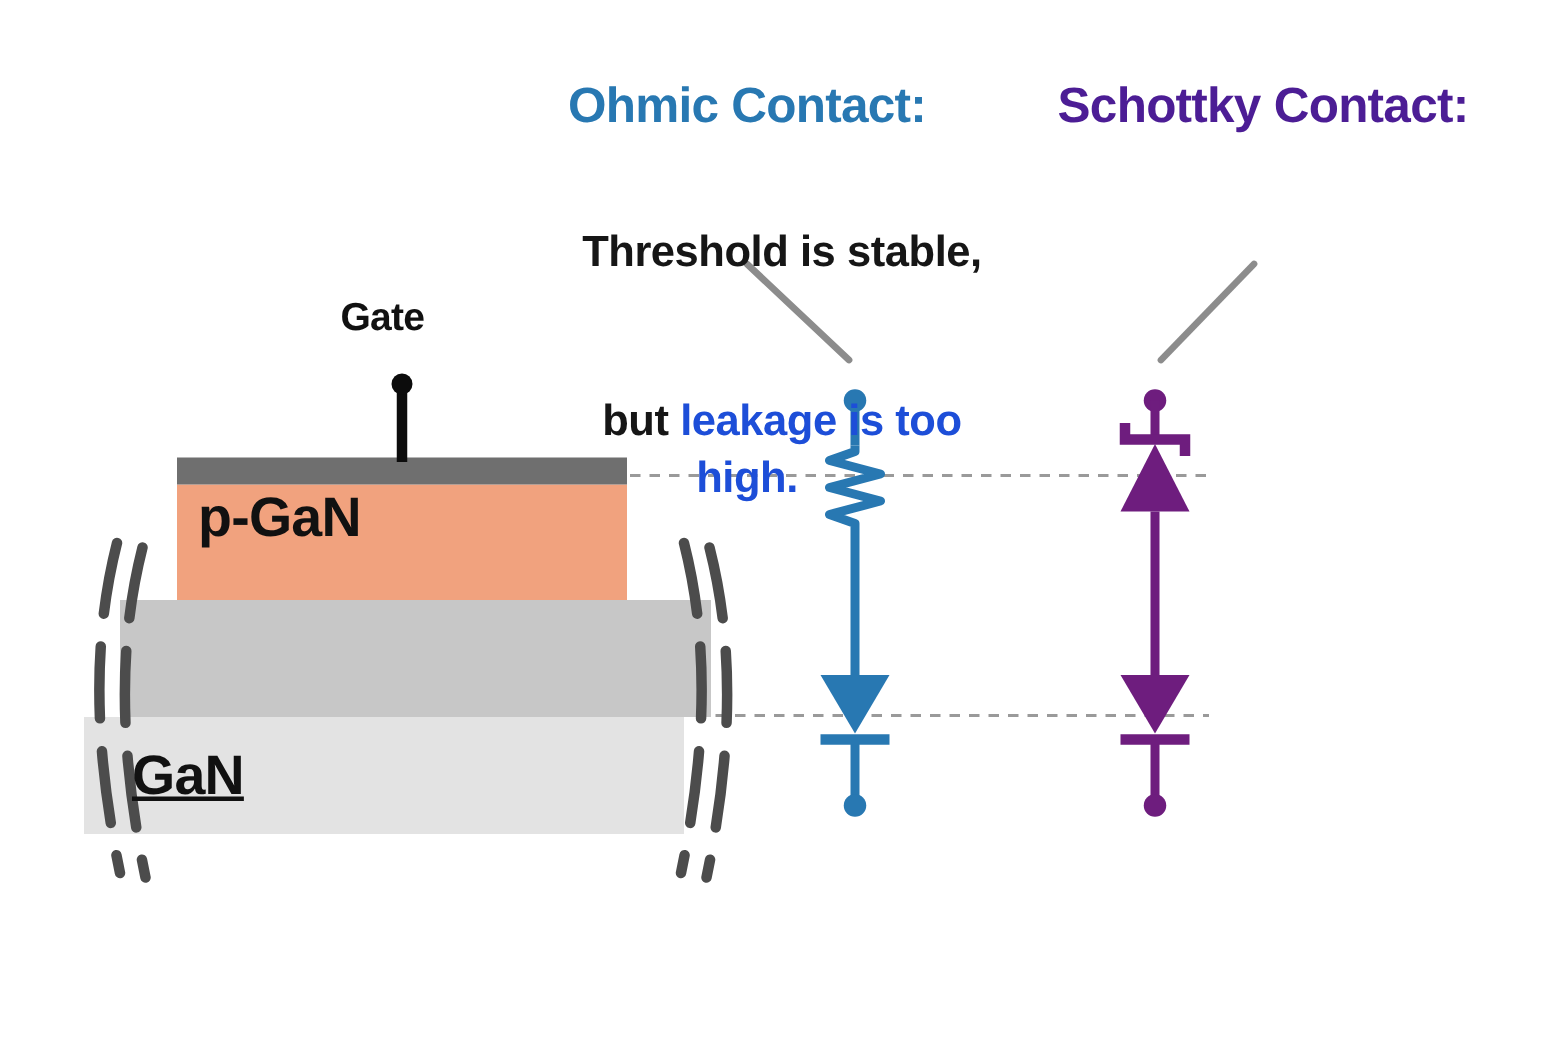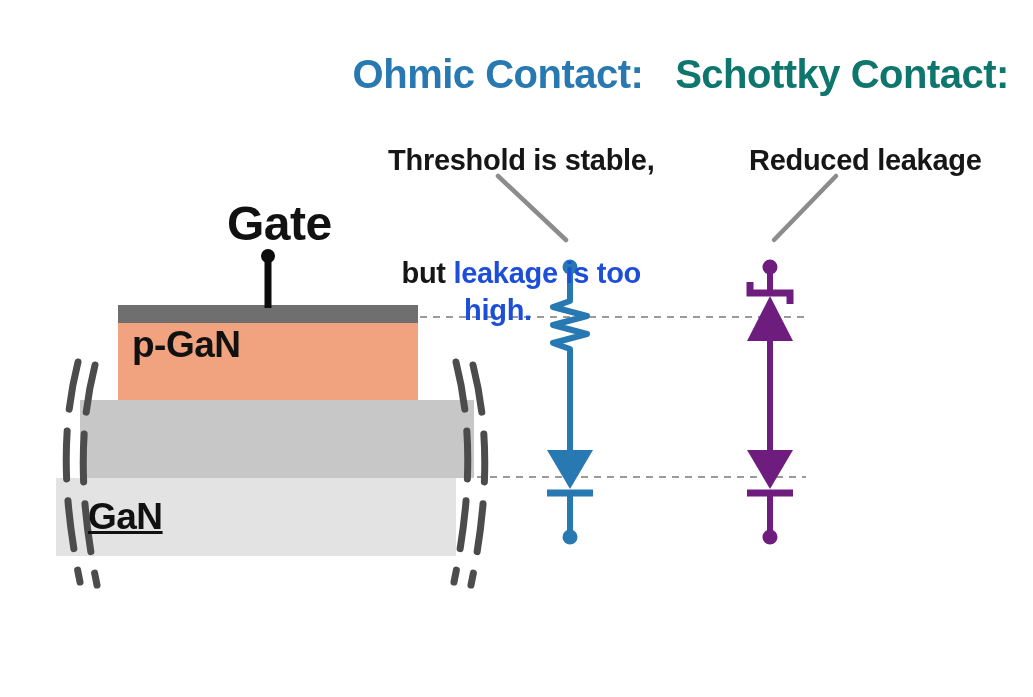--- a/index.html
+++ b/index.html
@@ -17,47 +17,47 @@
   }
   .canvas svg { position: absolute; left: 0; top: 0; }
 
   
   .ann {
     position: absolute;
     text-align: center;
     font-weight: bold;
   }
   .ann-title {
-    font-size: 40px;
+    font-size: 33px;
     letter-spacing: -0.5px;
     line-height: 1.1;
-    margin-bottom: 8px;
+    margin-bottom: 24px;
   }
   .ann-title.ohmic  { color: #2878b2; }
-  .ann-title.schottky { color: #0f766e; }
+  .ann-title.schottky { color: #4c1d95; }
   .ann-line {
     font-size: 29px;
     line-height: 1.3;
     color: #161616;
     white-space: pre-wrap;
     letter-spacing: -0.3px;
   }
   .ann-line .hl { color: #1d4ed8; }
 
   .ann.ohmic-block    { left: 330px; top: 52px;  width: 336px; }
   .ann.schottky-block { left: 664px; top: 52px;  width: 356px; }
 
   
   .layer-label {
     position: absolute;
     font-weight: bold;
     color: #111111;
     letter-spacing: -0.5px;
   }
-  .gate-label  { left: 227px; top: 196px; font-size: 48px; }
+  .gate-label  { left: 227px; top: 196px; font-size: 26px; }
   .pgan-label  { left: 132px; top: 324px; font-size: 37px; }
   .algan-label { left: 94px;  top: 418px; font-size: 37px; }
   .gan-label   { left: 88px;  top: 496px; font-size: 37px; text-decoration: underline; }
 </style>
 </head>
 <body>
 
 <div class="canvas">
 
   <svg width="1033" height="697" viewBox="0 0 1033 697">
@@ -116,22 +116,19 @@
     <div class="ann-line">
       <span>Threshold is stable,</span>
     </div>
     <div class="ann-line">
       <span class="plain">but </span><span class="hl">leakage is too high.</span>
     </div>
   </div>
 
   <div class="ann schottky-block">
     <div class="ann-title schottky">Schottky Contact:</div>
-    <div class="ann-line">
-      <span>Reduced leakage</span>
-    </div>
   </div>
 
   <div class="layer-label gate-label">Gate</div>
   <div class="layer-label pgan-label">p-GaN</div>
   <div class="layer-label gan-label">GaN</div>
 
 </div>
 
 </body></html>

